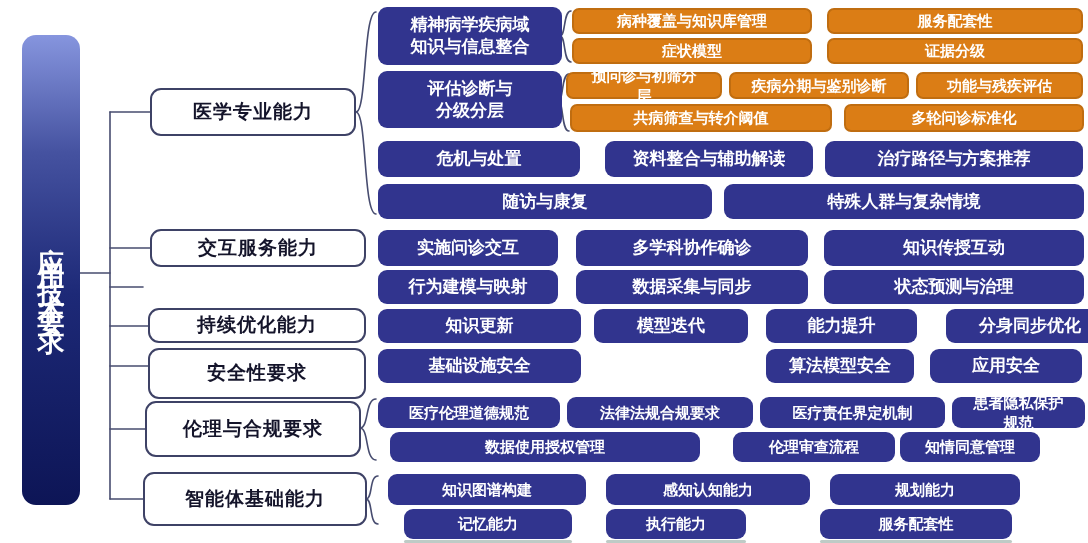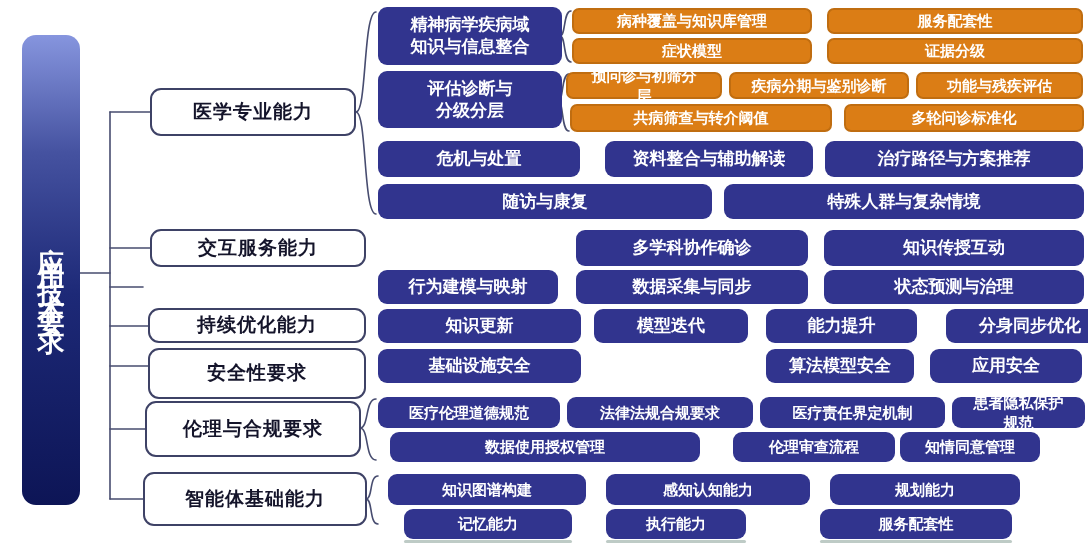--- a/index.html
+++ b/index.html
@@ -69,20 +69,21 @@
   <div class="node org" style="left:827px;top:8px;width:256px;height:26px">服务配套性</div>
   <div class="node org" style="left:572px;top:38px;width:240px;height:26px">症状模型</div>
   <div class="node org" style="left:827px;top:38px;width:256px;height:26px">证据分级</div>
 
   <div class="node org" style="left:566px;top:72px;width:156px;height:27px">预问诊与初筛分层</div>
   <div class="node org" style="left:729px;top:72px;width:180px;height:27px">疾病分期与鉴别诊断</div>
   <div class="node org" style="left:916px;top:72px;width:167px;height:27px">功能与残疾评估</div>
   <div class="node org" style="left:570px;top:104px;width:262px;height:28px">共病筛查与转介阈值</div>
   <div class="node org" style="left:844px;top:104px;width:240px;height:28px">多轮问诊标准化</div>
 
+  <div class="node blue" style="left:378px;top:230px;width:180px;height:36px">实施问诊交互</div>
   <div class="node blue" style="left:576px;top:230px;width:232px;height:36px">多学科协作确诊</div>
   <div class="node blue" style="left:824px;top:230px;width:260px;height:36px">知识传授互动</div>
 
   <div class="node blue" style="left:378px;top:270px;width:180px;height:34px">行为建模与映射</div>
   <div class="node blue" style="left:576px;top:270px;width:232px;height:34px">数据采集与同步</div>
   <div class="node blue" style="left:824px;top:270px;width:260px;height:34px">状态预测与治理</div>
 
   <div class="node blue" style="left:378px;top:309px;width:203px;height:34px">知识更新</div>
   <div class="node blue" style="left:594px;top:309px;width:154px;height:34px">模型迭代</div>
   <div class="node blue" style="left:766px;top:309px;width:151px;height:34px">能力提升</div>

